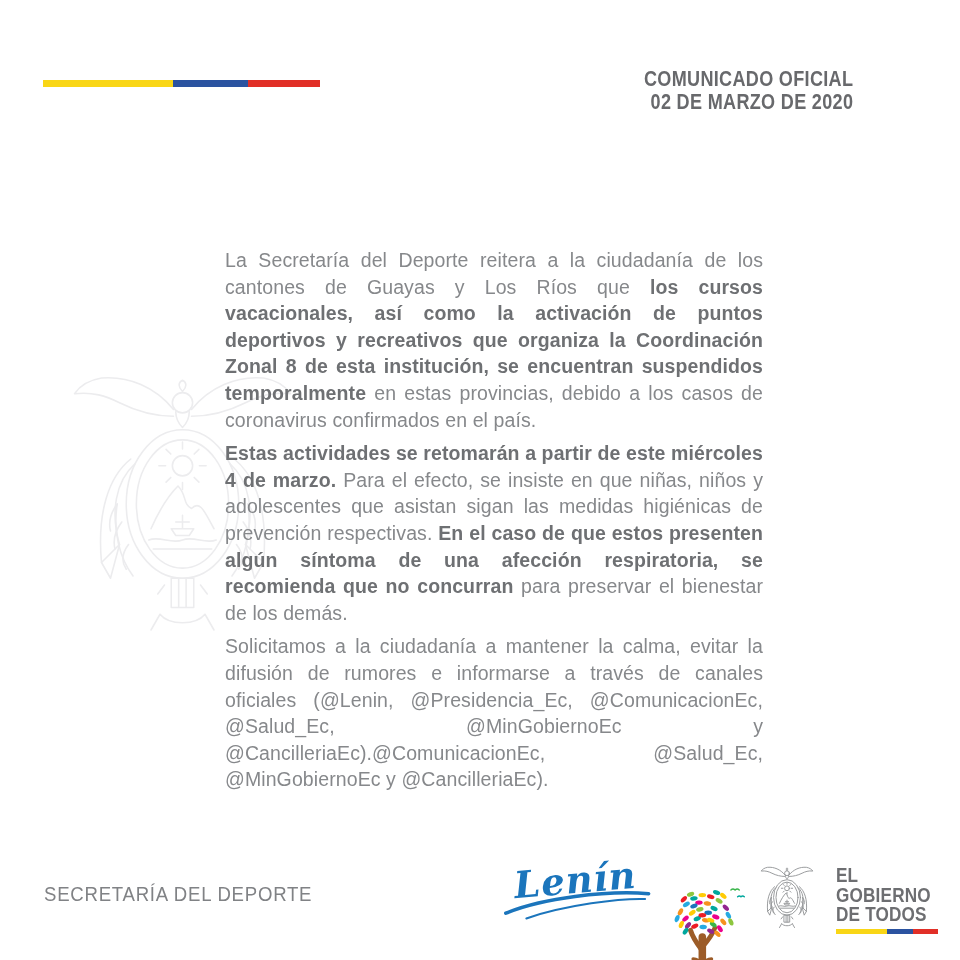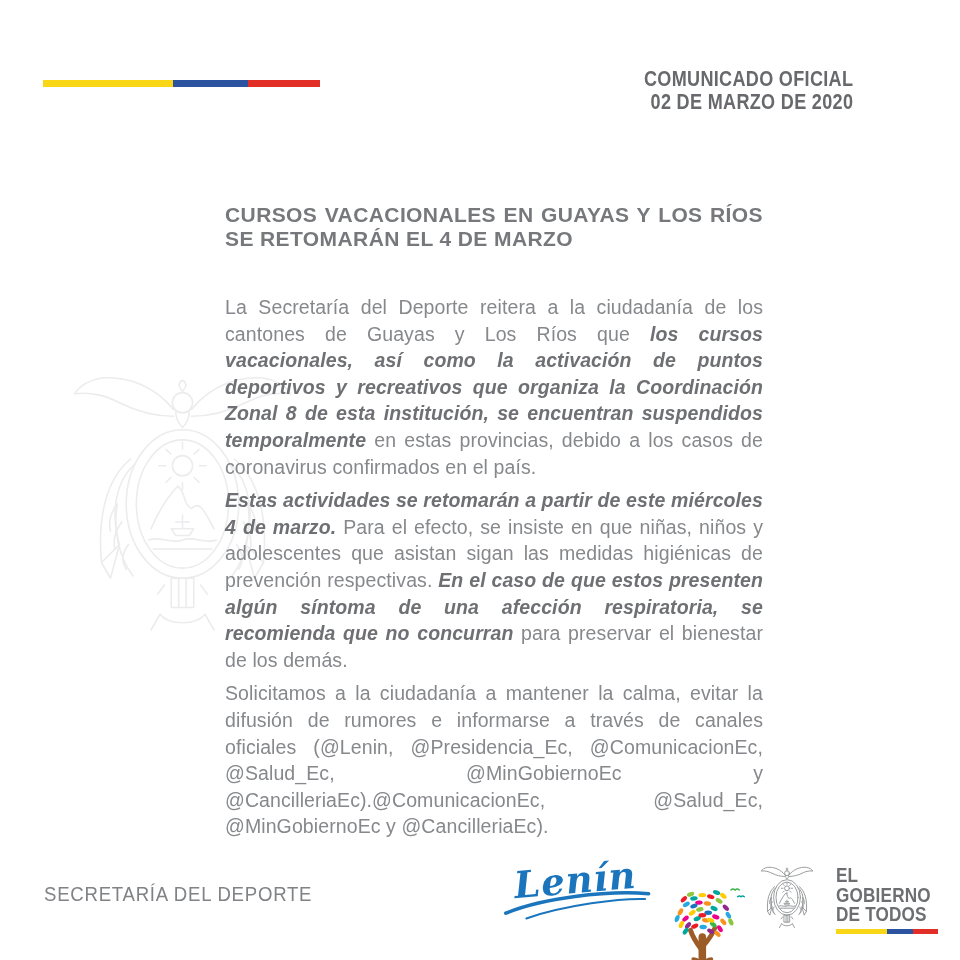--- a/index.html
+++ b/index.html
@@ -28,21 +28,21 @@
   .doc { position:absolute; left:225px; top:193px; width:538px; }
   .doc-title {
     font-weight:bold; color:var(--title-text,#77787b); font-size:21px; line-height:23.5px;
     letter-spacing:0.4px; text-align:justify;
   }
   .doc-body {
     margin-top:44px; color:var(--body-text,#86888b); font-size:19.5px; line-height:26.6px;
     text-align:justify; letter-spacing:0.1px;
   }
   .doc-body p { margin:0 0 7px 0; }
-  .doc-body .b { font-weight:bold; color:var(--body-bold,#6e7073);font-style:italic; }
+  .doc-body .b { font-weight:bold; color:var(--body-bold,#6e7073); }
 
   
   .footer-org {
     position:absolute; left:44px; top:873px; color:var(--footer-text,#808285);
     font-size:20px; letter-spacing:0.8px; transform:scaleX(0.93); transform-origin:0 0;
     white-space:nowrap;
   }
 
   .lenin-logo { position:absolute; left:500px; top:851px; width:152px; transform:rotate(-5deg); }
   .lenin-word {
@@ -116,21 +116,20 @@
   <div class="header-meta">
     <div>COMUNICADO OFICIAL</div>
     <div>02 DE MARZO DE 2020</div>
   </div>
 
   <svg class="watermark" width="225" height="297" viewBox="0 0 100 132">
     <use href="#coat" stroke-width="0.7"></use>
   </svg>
 
   <div class="doc">
-    <div class="doc-title">CURSOS VACACIONALES EN GUAYAS Y LOS RÍOS SE RETOMARÁN EL 4 DE MARZO</div>
     <div class="doc-body">
       <p><span>La Secretaría del Deporte reitera a la ciudadanía de los cantones de Guayas y Los Ríos que </span><span class="b">los cursos vacacionales, así como la activación de puntos deportivos y recreativos que organiza la Coordinación Zonal 8 de esta institución, se encuentran suspendidos temporalmente</span><span> en estas provincias, debido a los casos de coronavirus confirmados en el país.</span></p>
       <p><span class="b">Estas actividades se retomarán a partir de este miércoles 4 de marzo.</span><span> Para el efecto, se insiste en que niñas, niños y adolescentes que asistan sigan las medidas higiénicas de prevención respectivas. </span><span class="b">En el caso de que estos presenten algún síntoma de una afección respiratoria, se recomienda que no concurran</span><span> para preservar el bienestar de los demás.</span></p>
       <p><span>Solicitamos a la ciudadanía a mantener la calma, evitar la difusión de rumores e informarse a través de canales oficiales (@Lenin, @Presidencia_Ec, @ComunicacionEc, @Salud_Ec, @MinGobiernoEc y @CancilleriaEc).@ComunicacionEc, @Salud_Ec, @MinGobiernoEc y @CancilleriaEc).</span></p>
     </div>
   </div>
 
   <div class="footer-org">SECRETARÍA DEL DEPORTE</div>
 
   <div class="lenin-logo">

